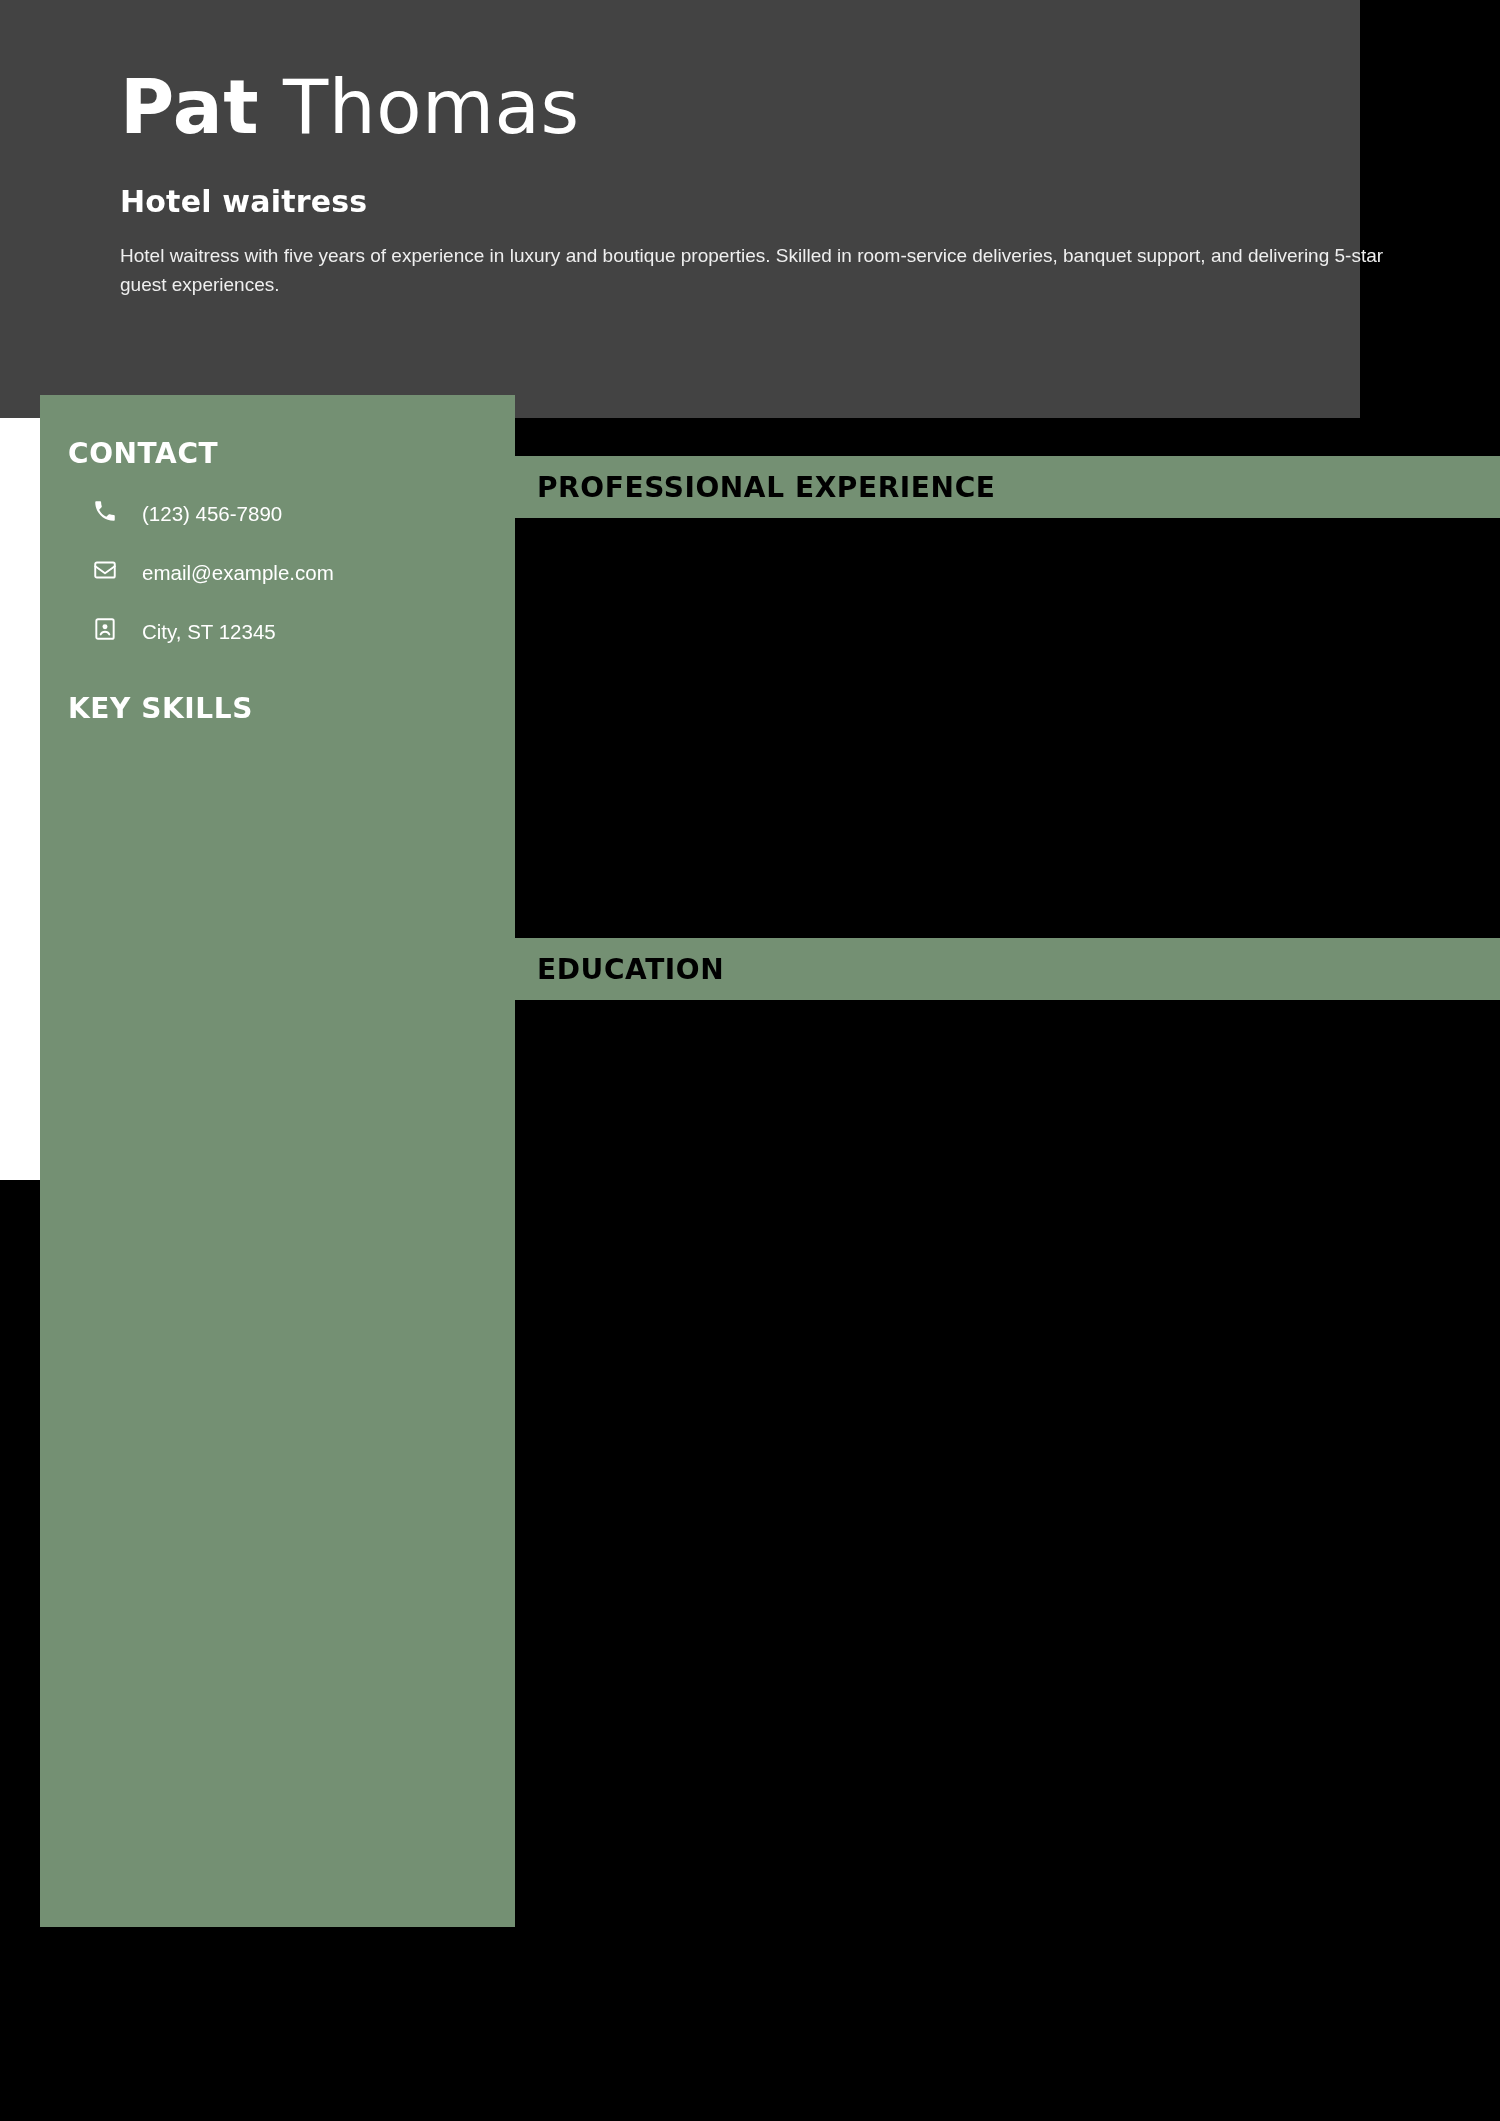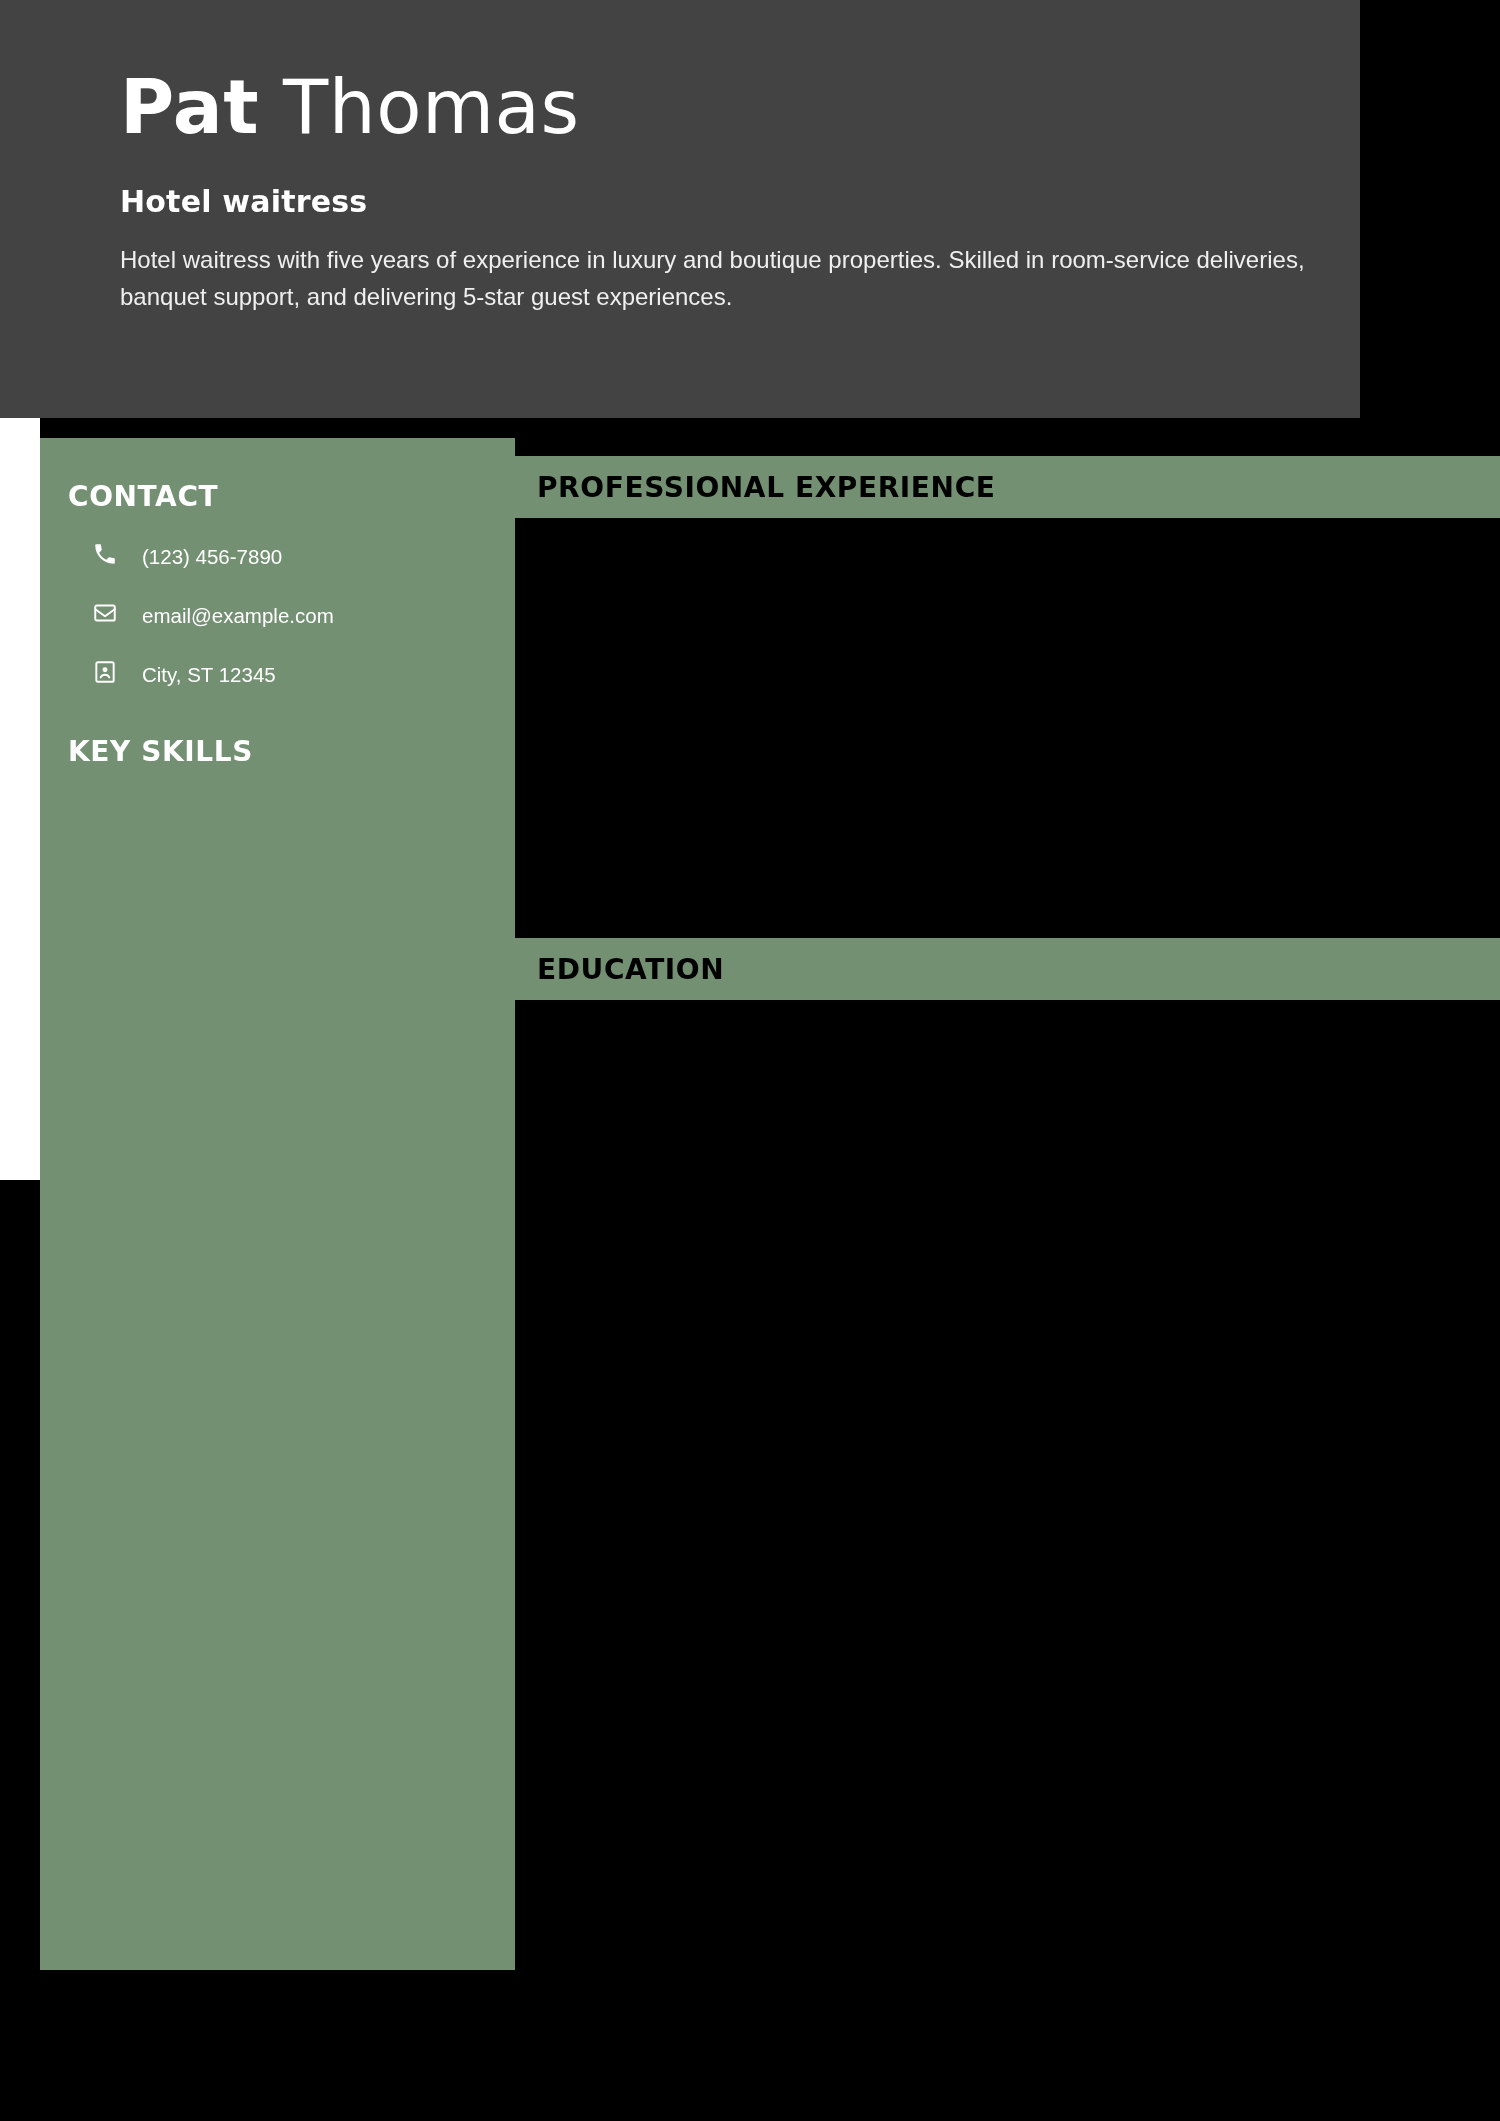--- a/index.html
+++ b/index.html
@@ -62,32 +62,32 @@
   }
   .job-title {
     margin-top: 40px;
     font-size: 30px;
     font-weight: 700;
     color: #ffffff;
     letter-spacing: 0.2px;
   }
   .summary {
     margin-top: 22px;
-    font-size: 24px;
+    font-size: 19px;
     line-height: 1.55;
     color: #efefef;
     font-family: "Liberation Sans", sans-serif;
     max-width: 1270px;
   }
 
   
   .sidebar {
     position: absolute;
     left: 40px;
-    top: 438px;
+    top: 395px;
     width: 475px;
     height: 1532px;
     background: #749073;
   }
   .sidebar-pad {
     padding: 42px 40px 0 28px;
   }
   .side-heading {
     font-size: 28px;
     font-weight: 700;

